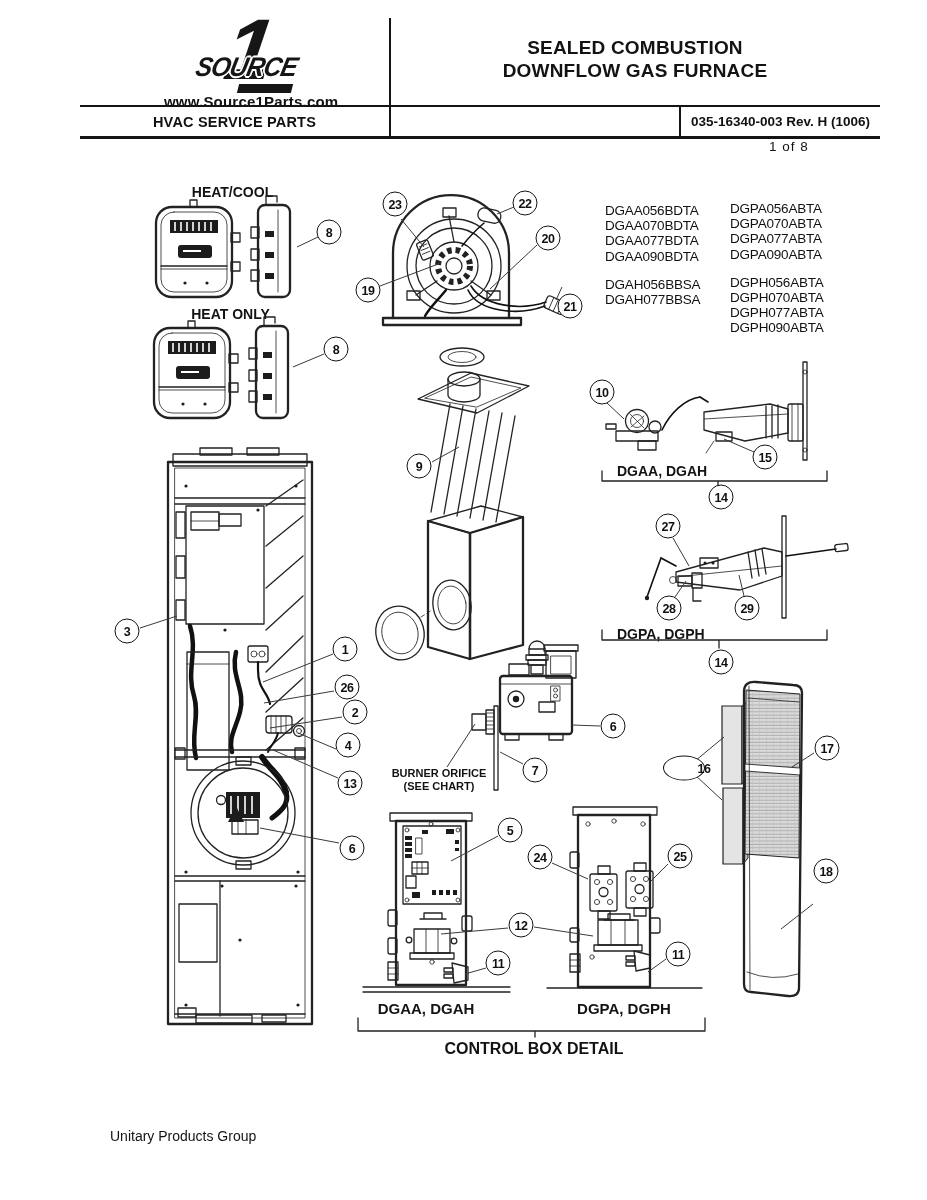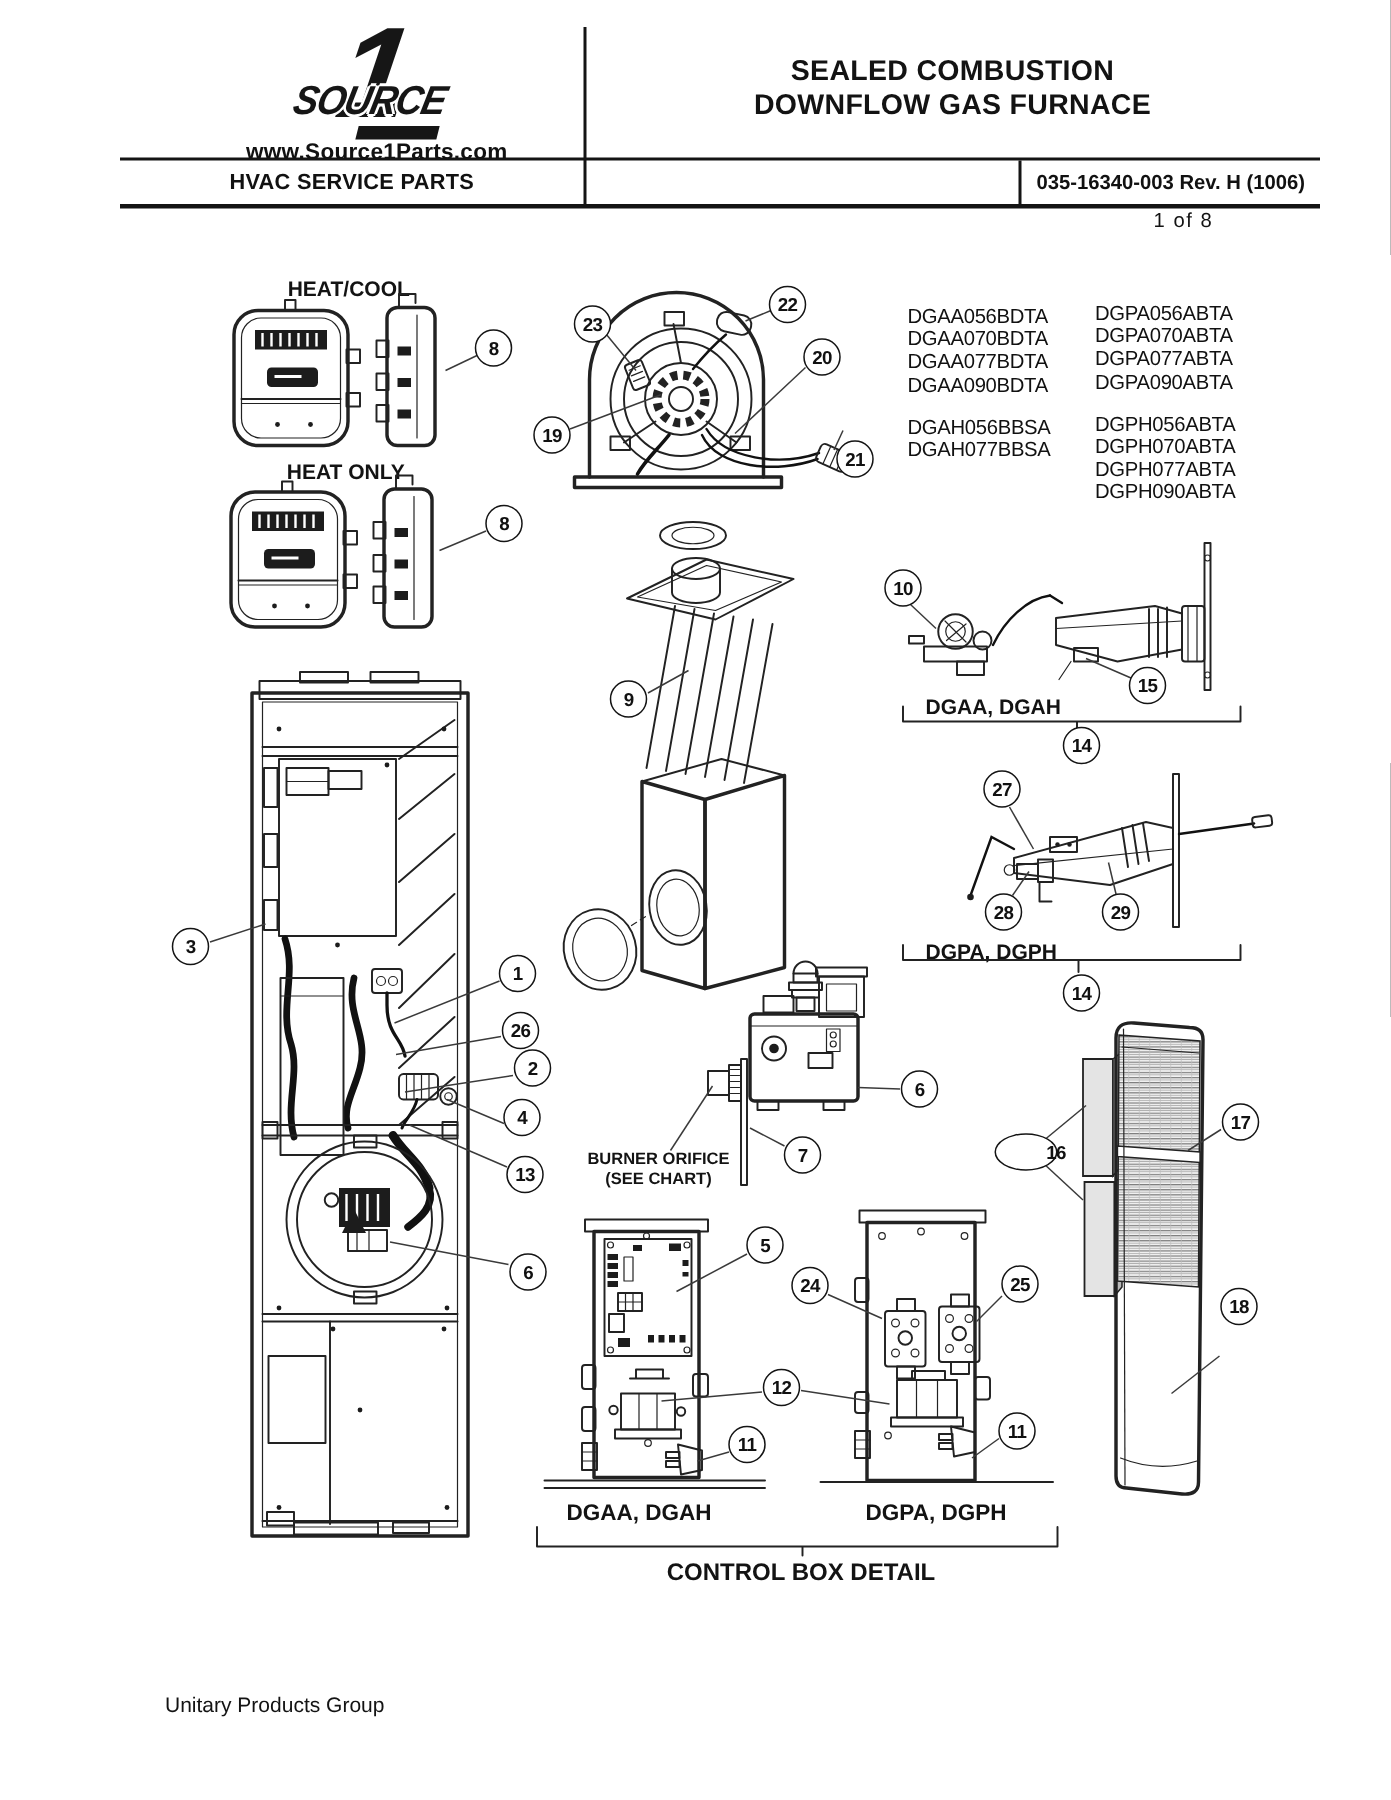--- a/index.html
+++ b/index.html
@@ -461,21 +461,21 @@
       <path class="leader" d="M668,864 L651,881"></path>
       <path class="leader" d="M508,928 L441,934"></path>
       <path class="leader" d="M534,927 L593,936"></path>
       <path class="leader" d="M486,968 L465,974"></path>
       <path class="leader" d="M666,959 L648,972"></path>
     </g>
   </svg>
 
   <div class="abs" id="callout-layer" style="left:0;top:0;width:927px;height:1200px;pointer-events:none;">
       <div class="callout" style="left: 329px; top: 232px;">8</div>
-      <div class="callout" style="left: 395px; top: 216px;">23</div>
+      <div class="callout" style="left: 395px; top: 204px;">23</div>
       <div class="callout" style="left: 525px; top: 203px;">22</div>
       <div class="callout" style="left: 548px; top: 238px;">20</div>
       <div class="callout" style="left: 368px; top: 290px;">19</div>
       <div class="callout" style="left: 570px; top: 276px; margin-top: 30px;">21</div>
       <div class="callout" style="left: 336px; top: 349px;">8</div>
       <div class="callout" style="left: 602px; top: 392px;">10</div>
       <div class="callout" style="left: 419px; top: 466px;">9</div>
       <div class="callout" style="left: 765px; top: 457px;">15</div>
       <div class="callout" style="left: 721px; top: 497px;">14</div>
       <div class="callout" style="left: 668px; top: 526px;">27</div>

